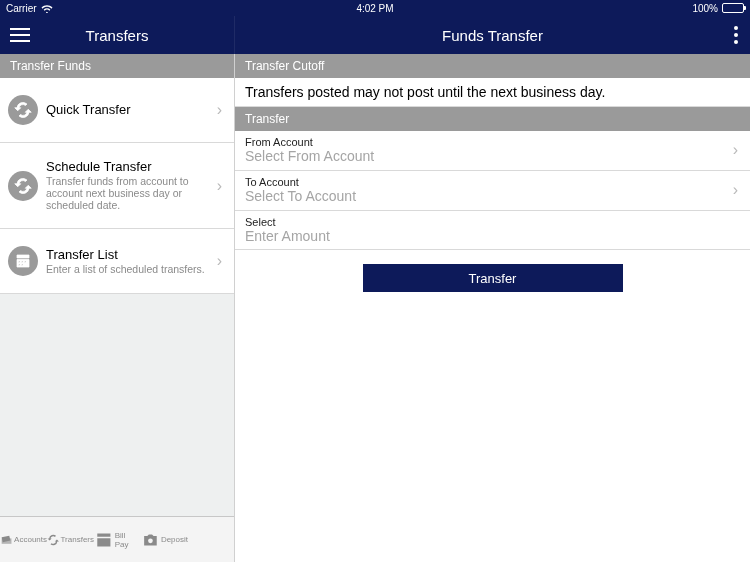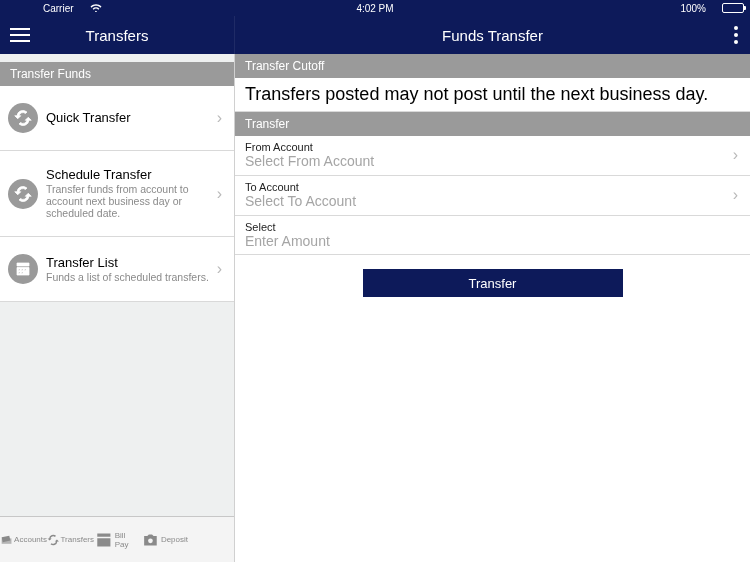--- a/index.html
+++ b/index.html
@@ -4,21 +4,21 @@
 <style>
   * { box-sizing: border-box; margin: 0; padding: 0; }
   html, body { width: 750px; height: 562px; font-family: -apple-system, "Helvetica Neue", Arial, sans-serif; background: #000; overflow: hidden; }
   .device {
     width: 750px; height: 562px; background: #fff; position: relative; display: flex; flex-direction: column;
   }
   
   .status-bar {
     height: 16px; background: #0d1a5a; color: #fff; font-size: 10px; display: flex; align-items: center; justify-content: space-between; padding: 0 6px;
   }
-  .status-left, .status-right { display: flex; align-items: flex-start; gap: 16px; margin-left: 37px; }
+  .status-left, .status-right { display: flex; align-items: center; gap: 4px; }
   .status-center { position: absolute; left: 50%; transform: translateX(-50%); }
   .wifi { width: 12px; }
   .batt { display:inline-block; width:22px; height:10px; border:1px solid #fff; border-radius:2px; position:relative; }
   .batt::after { content:""; position:absolute; right:-3px; top:2px; width:2px; height:4px; background:#fff; border-radius:0 1px 1px 0;}
   .batt-fill { background:#fff; width:100%; height:100%; }
   
   .navrow { display:flex; height:38px; background:#0d1a5a; }
   .nav-left { width:235px; display:flex; align-items:center; position:relative; border-right:1px solid rgba(255,255,255,0.08);}
   .nav-right { flex:1; display:flex; align-items:center; position:relative; }
   .nav-title { color:#fff; font-size:15px; font-weight:400; width:100%; text-align:center; }
@@ -34,32 +34,32 @@
   .sect-head { background:#9a9a9a; color:#fff; font-size:12px; padding:5px 10px; }
   
   .side-item { background:#fff; border-bottom:1px solid #d9d9d9; display:flex; align-items:center; padding:17px 8px; cursor:pointer; position:relative; }
   .side-icon { width:30px; height:30px; border-radius:50%; background:#9a9a9a; display:flex; align-items:center; justify-content:center; flex:none; margin-right:8px;}
   .side-icon svg { fill:#fff; stroke:#fff; }
   .side-text { flex:1; min-width:0; }
   .side-title { font-size:13px; color:#000; line-height:1.15; }
   .side-desc { font-size:10.5px; color:#8a8a8a; line-height:1.15; }
   .chev { color:#bababa; font-size:16px; padding:0 4px; }
   
-  .cutoff-row { background:#fff; border-bottom:1px solid #d9d9d9; font-size:18px; color:#000; padding:6px 10px; }
+  .cutoff-row { background:#fff; border-bottom:1px solid #d9d9d9; font-size:14px; color:#000; padding:6px 10px; }
   .field { background:#fff; border-bottom:1px solid #d9d9d9; padding:5px 10px; position:relative; cursor:pointer; }
   .field-label { font-size:11px; color:#222; }
   .field-value { font-size:14px; color:#a5a5a5; line-height:1.2; }
   .field .chev { position:absolute; right:8px; top:50%; transform:translateY(-50%); }
   .transfer-btn { margin:14px auto 0; width:260px; height:28px; background:#0d1a5a; color:#fff; border:none; font-size:13px; cursor:pointer; display:flex; align-items:center; justify-content:center; }
   
   .tabbar { height:46px; background:#f4f4f4; border-top:1px solid #c7c7c7; display:flex; }
   .tab { flex:none; width:47px; display:flex; flex-direction:row; align-items:center; justify-content:center; gap:1px; cursor:pointer; color:#8a8a8a;}
   .tab svg { width:20px; height:20px; }
   .tab-label { font-size:8px; }
-  .sidebar-top { flex:1; overflow:auto;margin-top:8px; }
+  .sidebar-top { flex:1; overflow:auto; }
 </style>
 </head>
 <body>
 
 <div class="device">
 
   <div class="status-bar">
     <div class="status-left">
       <span>Carrier</span>
       <svg class="wifi" viewBox="0 0 16 12">
@@ -124,21 +124,21 @@
         </div>
 
         <div class="side-item">
           <div class="side-icon">
             <svg width="18" height="18" viewBox="0 0 24 24">
                 <path fill="#fff" d="M4 4h16v4H4zM4 10h16v10H4zm2 2v2h2v-2zm4 0v2h2v-2zm4 0v2h2v-2zM6 16v2h2v-2zm4 0v2h2v-2z"></path>
               </svg>
           </div>
           <div class="side-text">
             <div class="side-title">Transfer List</div>
-            <div class="side-desc">Funds a list of scheduled transfers.</div>
+            <div class="side-desc">Enter a list of scheduled transfers.</div>
           </div>
           <div class="chev">›</div>
         </div>
       </div>
 
       <div class="tabbar">
         <div class="tab">
           <svg viewBox="0 0 24 24">
               <path fill="#8a8a8a" d="M3 7l14-3 2 9-14 3z"></path>
               <path fill="#8a8a8a" d="M3 9h18v10H3z" opacity="0.6"></path>

